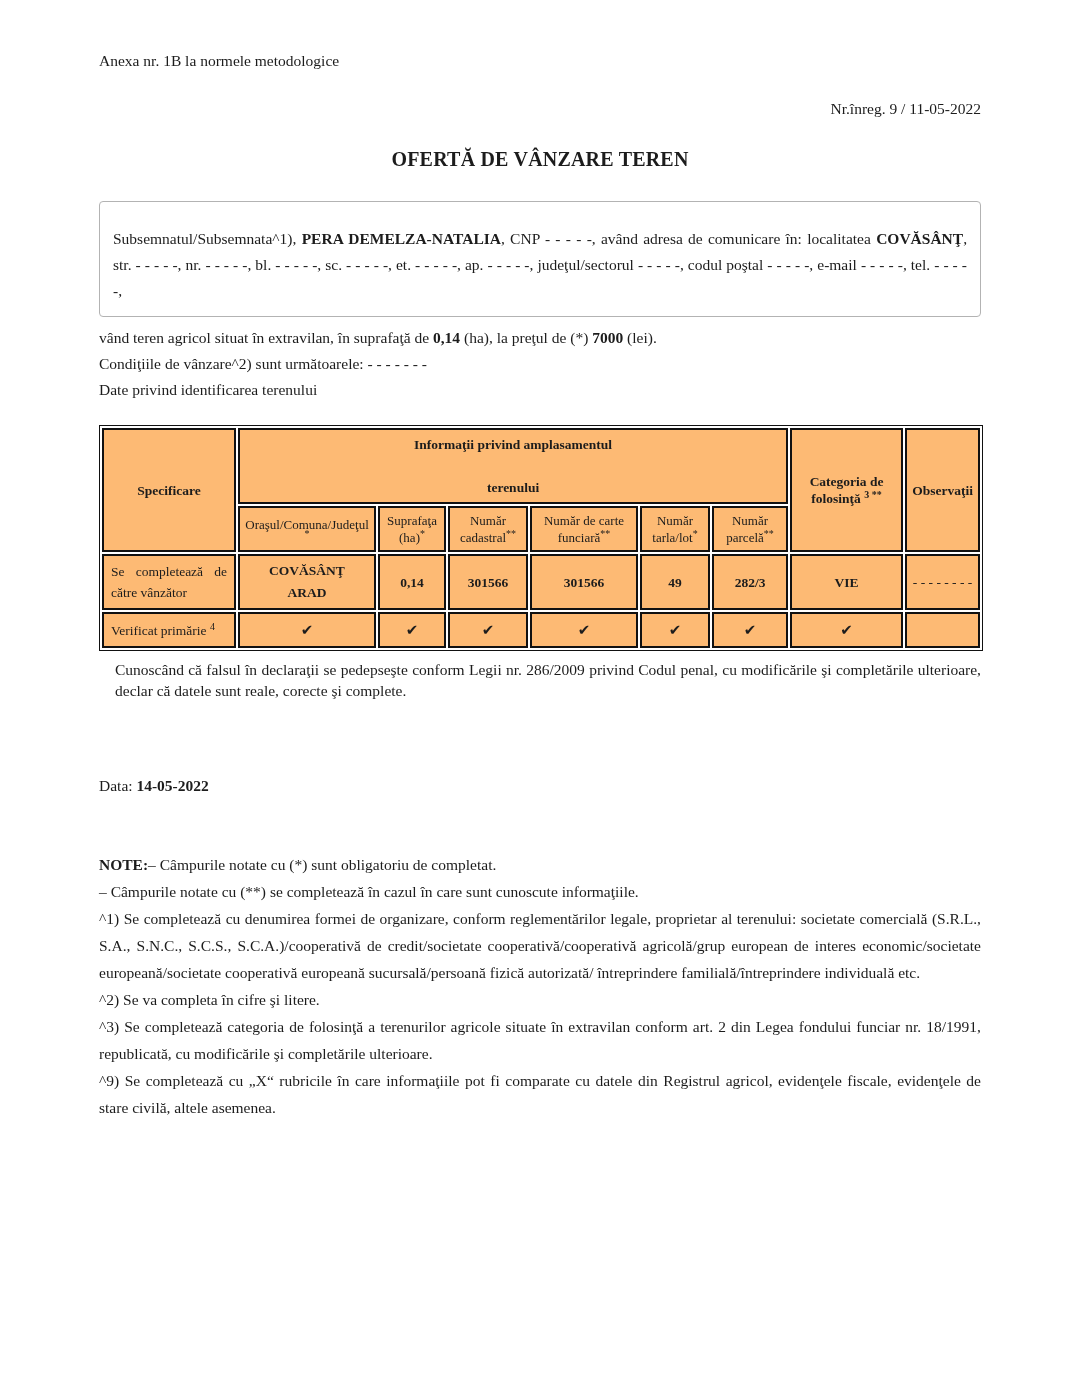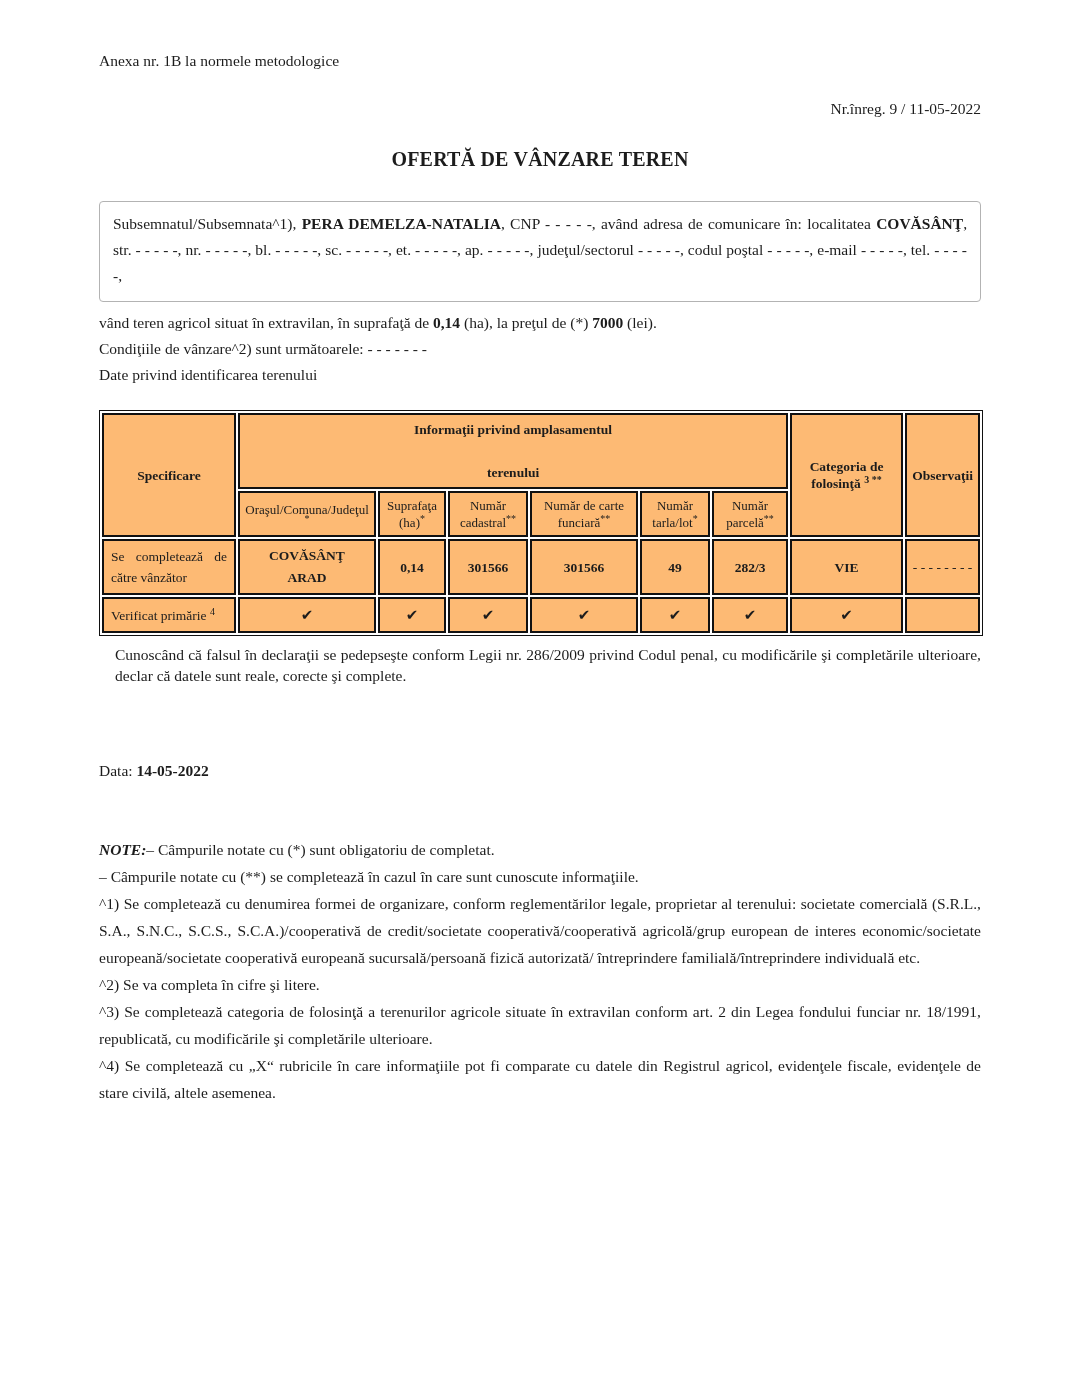--- a/index.html
+++ b/index.html
@@ -18,21 +18,21 @@
     width:882px;
   }
   p{margin:0;}
   .annex{padding-top:52px;}
   .regnum{margin-top:30px;text-align:right;}
   .title{margin-top:30px;text-align:center;font-weight:bold;font-size:20px;letter-spacing:.2px;}
   .intro-box{
     margin-top:30px;
     border:1px solid #b3b3b3;
     border-radius:4px;
-    padding:9px 13px 12px 13px;
+    padding:24px 13px 12px 13px;
     line-height:26px;
     text-align:justify;
   }
   .sale-block{margin-top:8px;line-height:26px;}
   .land-table{
     margin-top:22px;
     border-collapse:separate;
     border-spacing:2px;
     border:1px solid #111;
     table-layout:fixed;
@@ -63,21 +63,21 @@
   .r-head1{height:52px;}
   .r-head2 td{height:46px;}
   .r-data td{height:56px;}
   .r-verify td{height:36px;}
   .city-line{display:block;line-height:22px;}
   .declaration{margin-top:8px;line-height:21px;text-align:justify;margin-left:16px;}
   .date-line{margin-top:76px;}
   .notes{margin-top:56px;}
   .notes p{line-height:27px;}
   .note-just{text-align:justify;}
-  .note-title{font-weight:bold;font-style:italic;}
+  .note-title{font-weight:bold;}
   b{font-weight:bold;}
 </style>
 </head>
 <body>
 
 <div class="page">
   <div class="content">
 
     <p class="annex">Anexa nr. 1B la normele metodologice</p>
 
@@ -162,17 +162,17 @@
     <p class="declaration">Cunoscând că falsul în declaraţii se pedepseşte conform Legii nr. 286/2009 privind Codul penal, cu modificările şi completările ulterioare, declar că datele sunt reale, corecte şi complete.</p>
 
     <p class="date-line"><span>Data: </span><b>14-05-2022</b></p>
 
     <div class="notes">
       <p><span class="note-title">NOTE:</span><span>– Câmpurile notate cu (*) sunt obligatoriu de completat.</span></p>
       <p>– Câmpurile notate cu (**) se completează în cazul în care sunt cunoscute informaţiile.</p>
       <p class="note-just">^1) Se completează cu denumirea formei de organizare, conform reglementărilor legale, proprietar al terenului: societate comercială (S.R.L., S.A., S.N.C., S.C.S., S.C.A.)/cooperativă de credit/societate cooperativă/cooperativă agricolă/grup european de interes economic/societate europeană/societate cooperativă europeană sucursală/persoană fizică autorizată/ întreprindere familială/întreprindere individuală etc.</p>
       <p>^2) Se va completa în cifre şi litere.</p>
       <p class="note-just">^3) Se completează categoria de folosinţă a terenurilor agricole situate în extravilan conform art. 2 din Legea fondului funciar nr. 18/1991, republicată, cu modificările şi completările ulterioare.</p>
-      <p class="note-just">^4) Se completează cu „X“ rubricile în care informaţiile pot fi comparate cu datele din Registrul agricol, evidenţele fiscale, evidenţele de stare civilă, altele asemenea.</p>
+      <p class="note-just">^9) Se completează cu „X“ rubricile în care informaţiile pot fi comparate cu datele din Registrul agricol, evidenţele fiscale, evidenţele de stare civilă, altele asemenea.</p>
     </div>
 
   </div>
 </div>
 
 </body></html>

